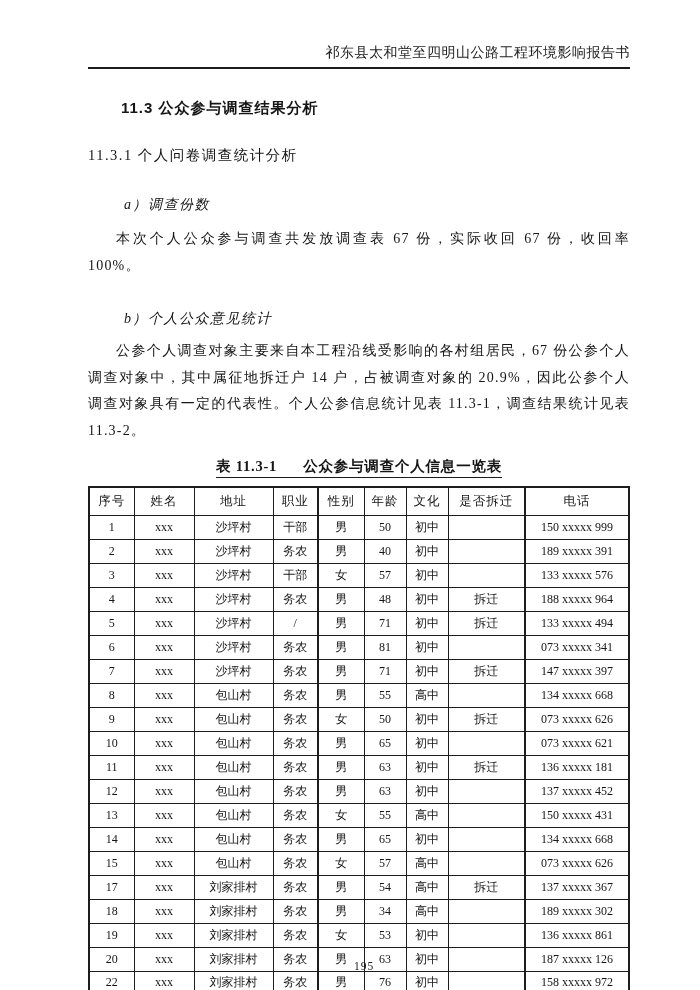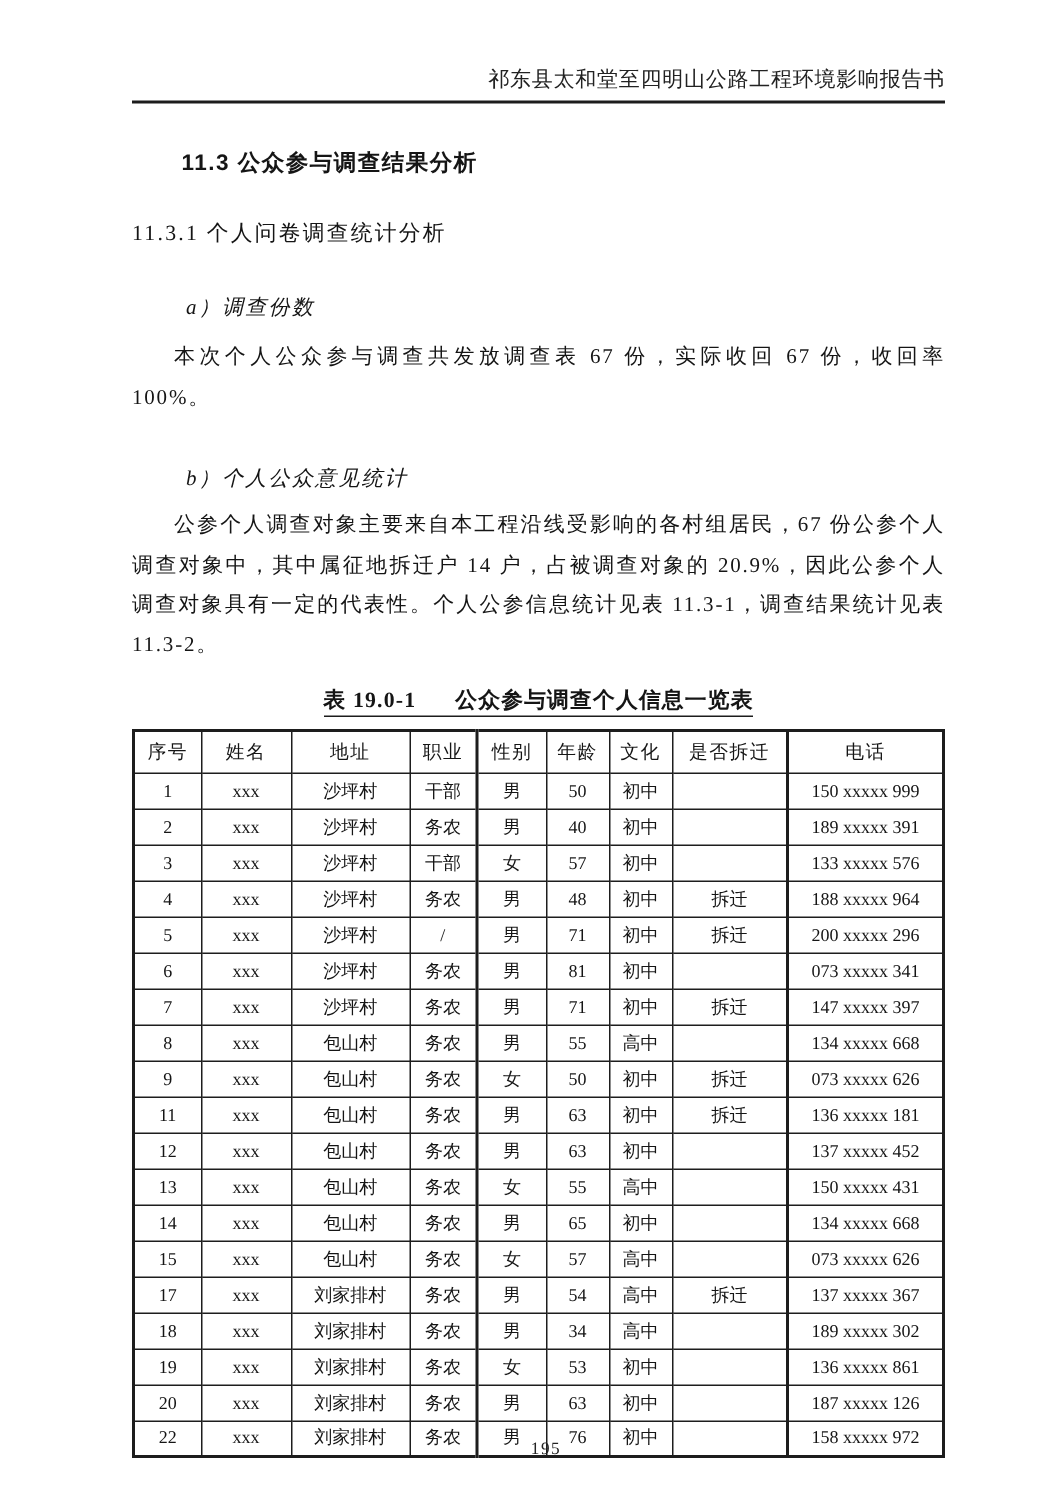--- a/index.html
+++ b/index.html
@@ -132,21 +132,21 @@
     <div class="list-item">a）调查份数</div>
 
     <p class="para">本次个人公众参与调查共发放调查表 67 份，实际收回 67 份，收回率 100%。</p>
 
     <div class="list-item">b）个人公众意见统计</div>
 
     <p class="para flow">公参个人调查对象主要来自本工程沿线受影响的各村组居民，67 份公参个人调查对象中，其中属征地拆迁户 14 户，占被调查对象的 20.9%，因此公参个人调查对象具有一定的代表性。个人公参信息统计见表 11.3-1，调查结果统计见表 11.3-2。</p>
 
     <div class="table-caption">
       <span class="cap-inner">
-        <span class="cap-label">表 19.0-1</span><span>公众参与调查个人信息一览表</span>
+        <span class="cap-label">表 11.3-1</span><span>公众参与调查个人信息一览表</span>
       </span>
     </div>
 
     <table class="survey">
       <colgroup>
         <col style="width:45px">
           <col style="width:60px">
           <col style="width:79px">
         <col style="width:45px">
           <col style="width:46px">
@@ -215,21 +215,21 @@
           </tr>
           <tr>
             <td class="col-no">5</td>
             <td class="col-name">xxx</td>
             <td class="col-addr">沙坪村</td>
             <td class="col-job">/</td>
             <td class="col-gender">男</td>
             <td class="col-age">71</td>
             <td class="col-edu">初中</td>
             <td class="col-reloc">拆迁</td>
-            <td class="col-phone">200 xxxxx 296</td>
+            <td class="col-phone">133 xxxxx 494</td>
           </tr>
           <tr>
             <td class="col-no">6</td>
             <td class="col-name">xxx</td>
             <td class="col-addr">沙坪村</td>
             <td class="col-job">务农</td>
             <td class="col-gender">男</td>
             <td class="col-age">81</td>
             <td class="col-edu">初中</td>
             <td class="col-reloc"></td>
@@ -260,20 +260,31 @@
           <tr>
             <td class="col-no">9</td>
             <td class="col-name">xxx</td>
             <td class="col-addr">包山村</td>
             <td class="col-job">务农</td>
             <td class="col-gender">女</td>
             <td class="col-age">50</td>
             <td class="col-edu">初中</td>
             <td class="col-reloc">拆迁</td>
             <td class="col-phone">073 xxxxx 626</td>
+          </tr>
+          <tr>
+            <td class="col-no">10</td>
+            <td class="col-name">xxx</td>
+            <td class="col-addr">包山村</td>
+            <td class="col-job">务农</td>
+            <td class="col-gender">男</td>
+            <td class="col-age">65</td>
+            <td class="col-edu">初中</td>
+            <td class="col-reloc"></td>
+            <td class="col-phone">073 xxxxx 621</td>
           </tr>
           <tr>
             <td class="col-no">11</td>
             <td class="col-name">xxx</td>
             <td class="col-addr">包山村</td>
             <td class="col-job">务农</td>
             <td class="col-gender">男</td>
             <td class="col-age">63</td>
             <td class="col-edu">初中</td>
             <td class="col-reloc">拆迁</td>

